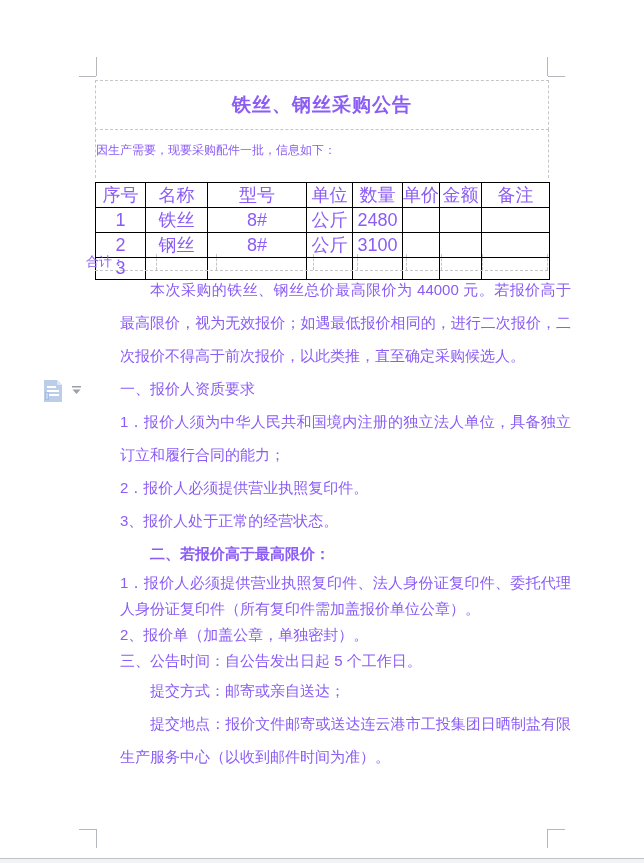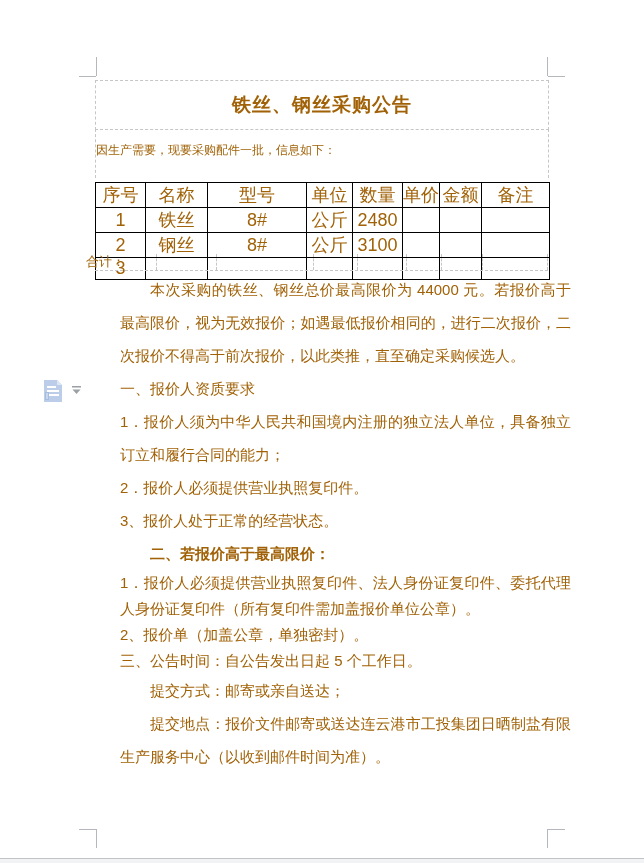--- a/index.html
+++ b/index.html
@@ -2,21 +2,21 @@
 <html><head>
 <meta charset="utf-8">
 <style>
   html,body{margin:0;padding:0;}
   body{background:#ffffff;}
   .page{
     position:relative;
     width:644px;height:863px;
     background:#ffffff;
     font-family:"Liberation Sans","DejaVu Sans",sans-serif;
-    color:#a16207;
+    color:#8b5cf6;
     overflow:hidden;
   }
   
   .crop{position:absolute;background:#b4b8bc;}
   .crop.v{width:1px;height:19px;}
   .crop.h{width:17px;height:1px;}
   .tl-v{left:96px;top:57px;}   .tl-h{left:79px;top:76px;}
   .tr-v{left:547px;top:57px;}  .tr-h{left:548px;top:76px;}
   .bl-v{left:96px;top:829px;height:26px;}  .bl-h{left:79px;top:829px;}
   .br-v{left:547px;top:829px;height:26px;} .br-h{left:548px;top:829px;}

